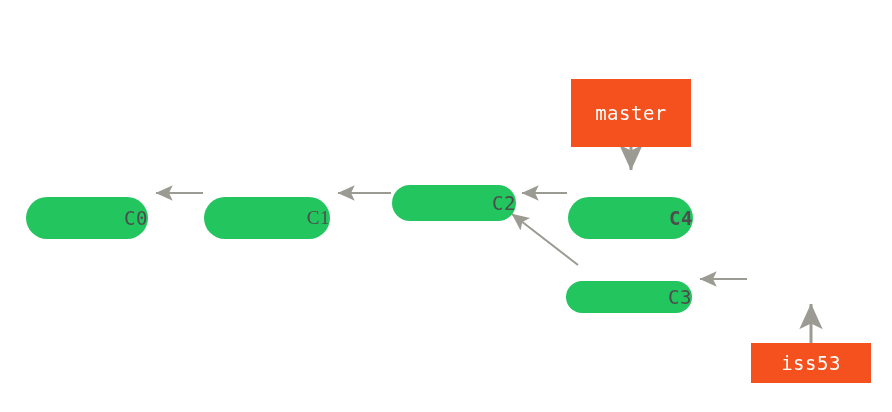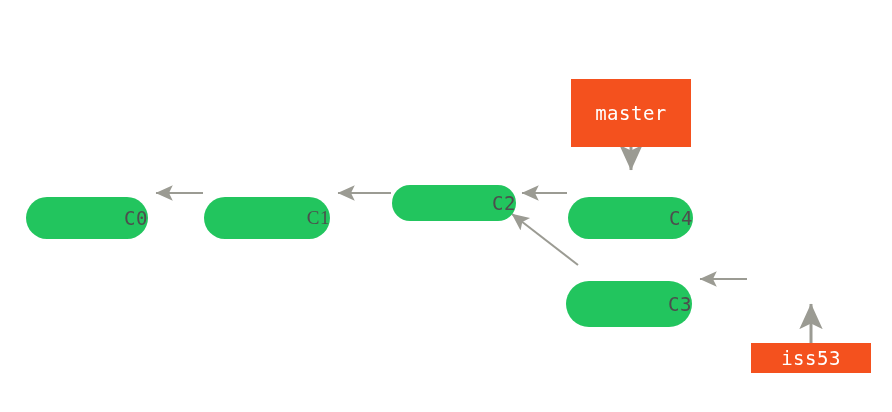--- a/index.html
+++ b/index.html
@@ -81,30 +81,30 @@
   </div>
 
   <div class="commit-node" style="left:204px; top:172px; width:126px; height:42px;font-family:Liberation Serif, serif;">
     <span>C1</span>
   </div>
 
   <div class="commit-node" style="left:392px; top:160px; width:124px; height:36px;">
     <span>C2</span>
   </div>
 
-  <div class="commit-node" style="left:568px; top:172px; width:125px; height:42px;">
+  <div class="commit-node" style="left:568px; top:172px; width:125px; height:42px;font-weight:bold;">
     <span>C4</span>
   </div>
 
-  <div class="commit-node" style="left:566px; top:256px; width:126px; height:46px;">
+  <div class="commit-node" style="left:566px; top:256px; width:126px; height:32px;">
     <span>C3</span>
   </div>
 
 
   <div class="branch-label" style="left:571px; top:79px; width:120px; height:68px;">
     <span>master</span>
   </div>
 
-  <div class="branch-label" style="left:751px; top:343px; width:120px; height:30px;">
+  <div class="branch-label" style="left:751px; top:343px; width:120px; height:40px;">
     <span>iss53</span>
   </div>
 
 </div>
 
 </body></html>

